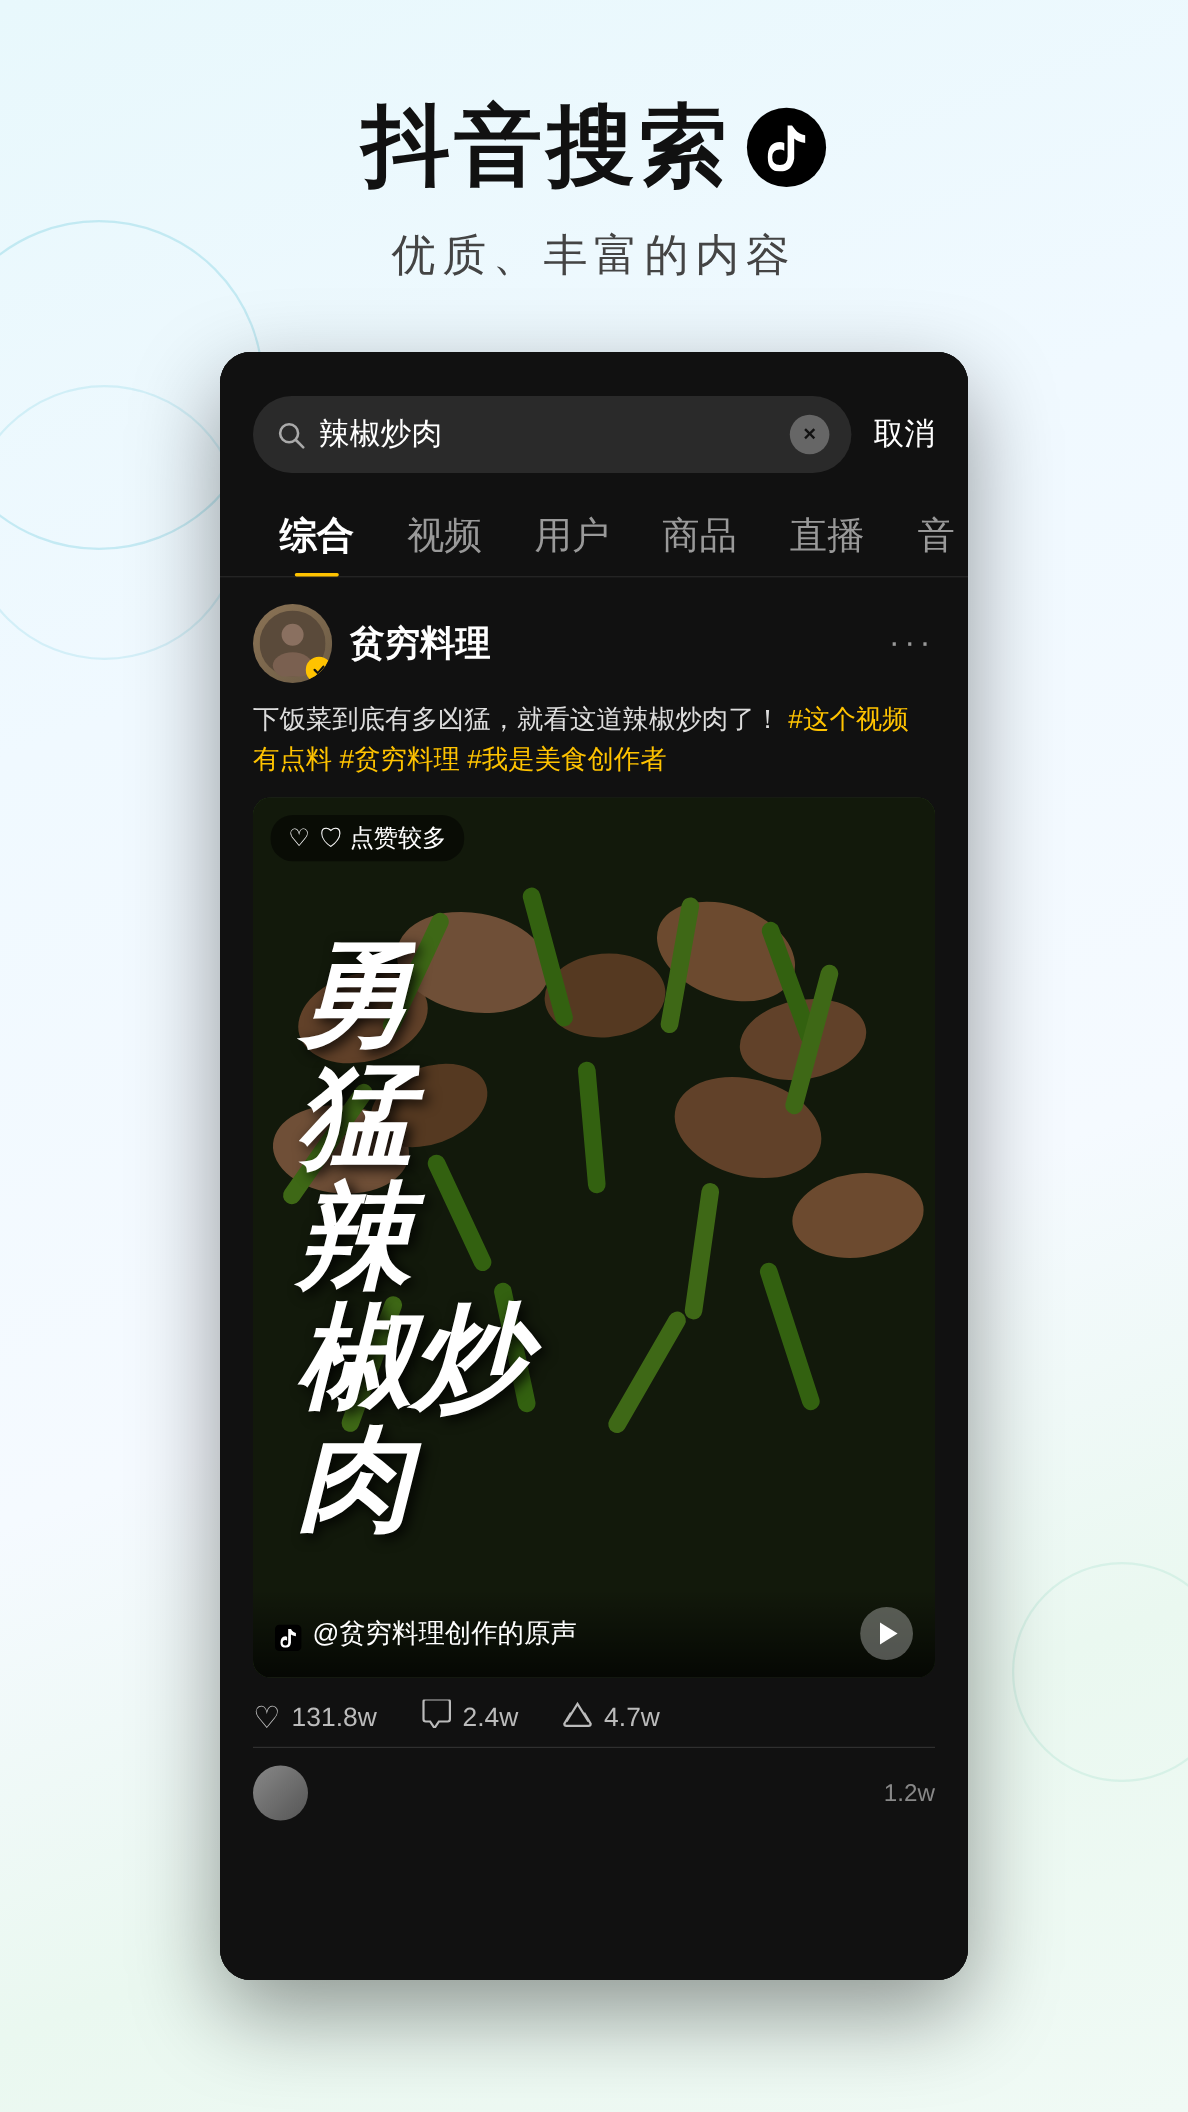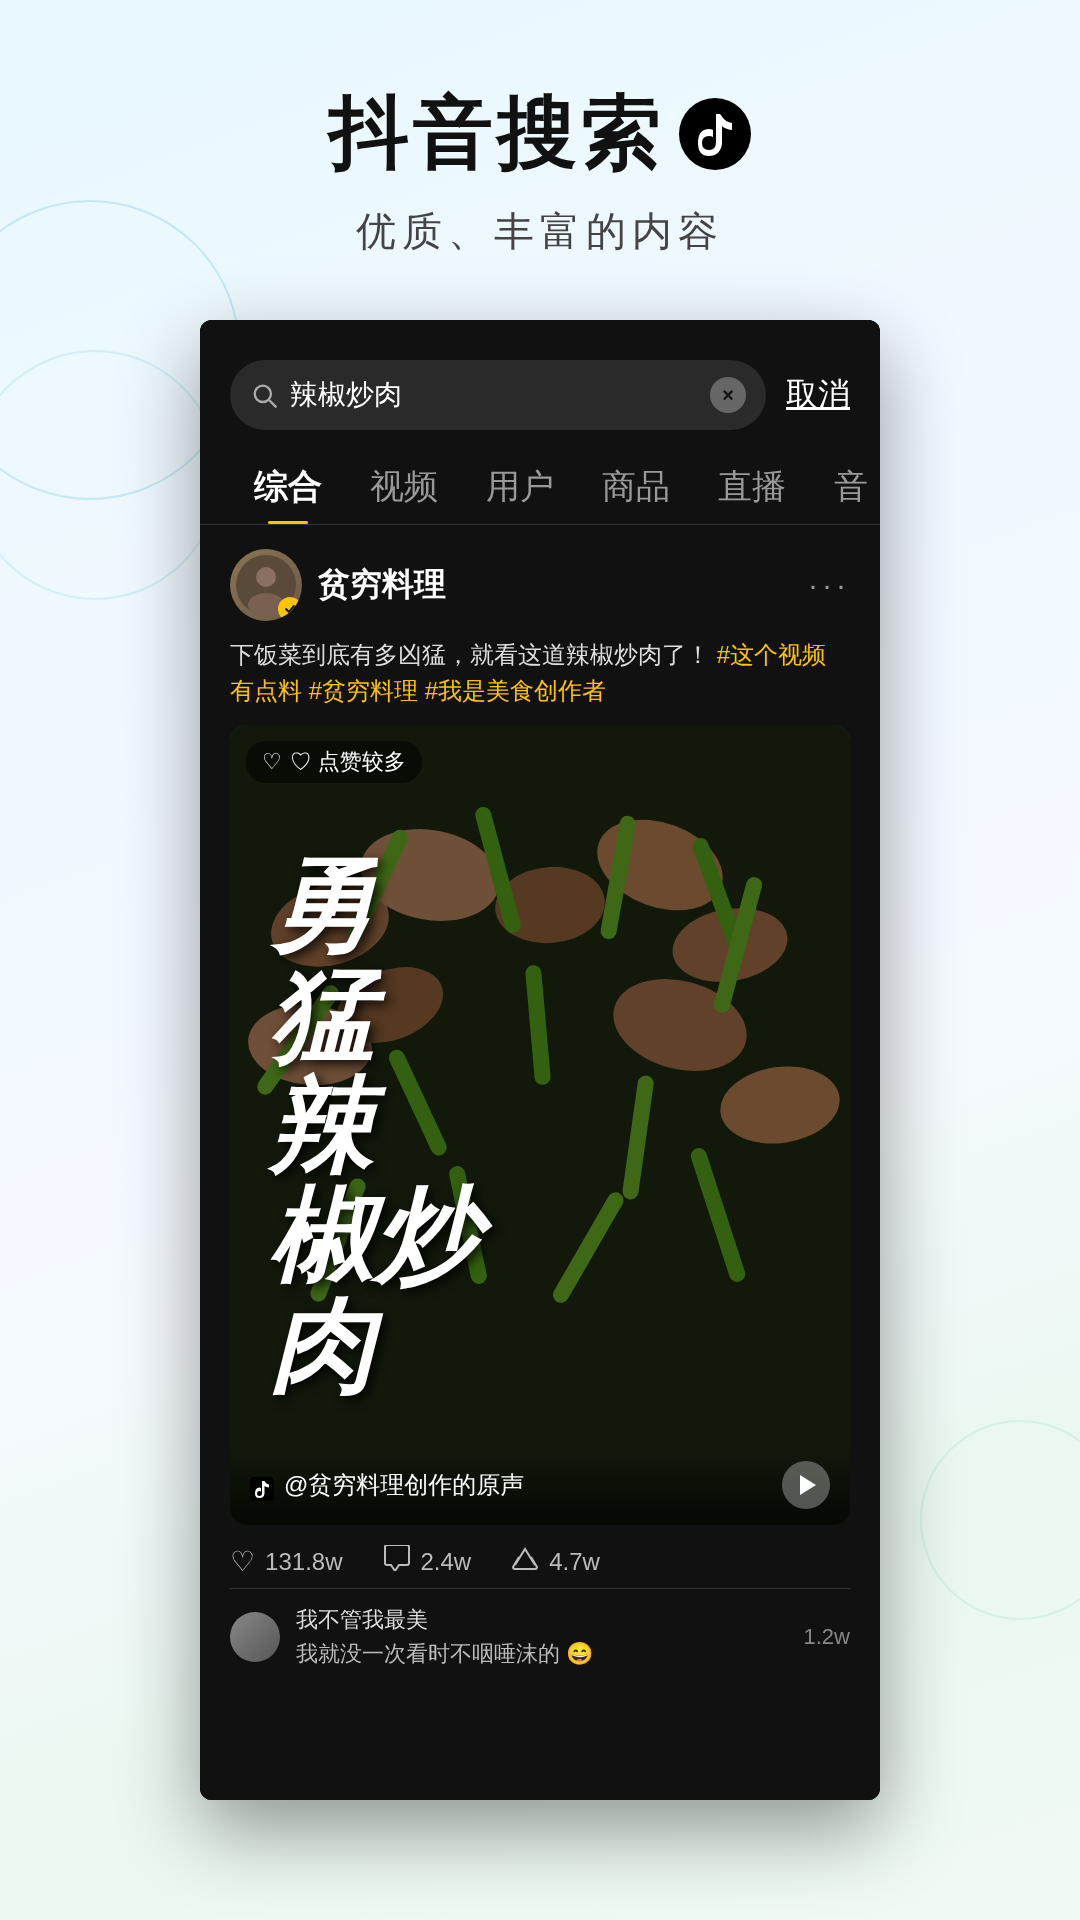--- a/index.html
+++ b/index.html
@@ -87,21 +87,21 @@
       transform: translateX(-50%);
       width: 680px;
       height: 1480px;
       z-index: 3;
     }
 
     .phone-frame {
       width: 100%;
       height: 100%;
       background: #111;
-      border-radius: 12px;
+      border-radius: 28px;
       overflow: hidden;
       box-shadow: 0 30px 80px rgba(0,0,0,0.4);
       position: relative;
     }
 
     
     .phone-content {
       width: 100%;
       height: 100%;
       background: #111;
@@ -148,24 +148,23 @@
       border-radius: 50%;
       display: flex;
       align-items: center;
       justify-content: center;
       color: #111;
       font-size: 20px;
       font-weight: bold;
     }
 
     .cancel-btn {
-      font-size: 32px;
+      font-size: 28px;
       color: #fff;
       white-space: nowrap;
-      text-decoration: underline;
     }
 
     
     .tabs-area {
       display: flex;
       padding: 0 30px;
       background: #111;
       border-bottom: 1px solid #333;
       gap: 0;
     }
@@ -581,25 +580,19 @@
                 <path d="M4 20 L14 4 L24 20" fill="none" stroke="#bbb" stroke-width="2"></path>
                 <path d="M8 12 L2 22 Q2 24 4 24 L24 24 Q26 24 26 22 L20 12" fill="none" stroke="#bbb" stroke-width="2"></path>
               </svg>
             </span>
             <span>4.7w</span>
           </div>
         </div>
 
         <div class="comments-preview">
           <div class="comment-avatar"></div>
-          <div class="comment-text-area">
-            <div class="comment-line-1">我不管我最美</div>
-            <div class="comment-line-2">
-              <span>我就没一次看时不咽唾沫的 😄</span>
-            </div>
-          </div>
           <div class="comment-count-right">1.2w</div>
         </div>
 
       </div>
     </div>
   </div>
 </div>
 
 </body></html>

